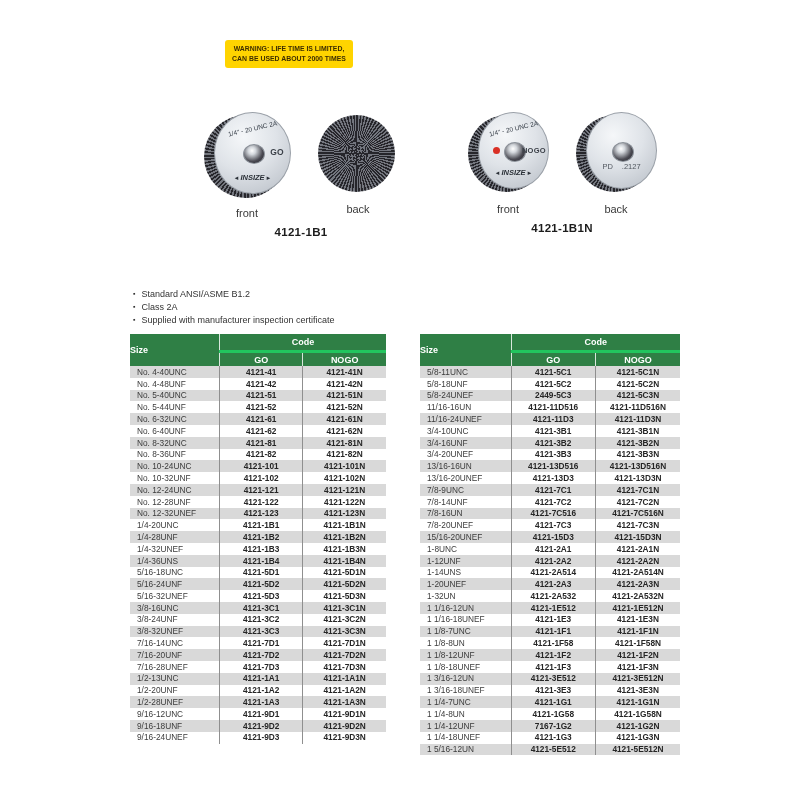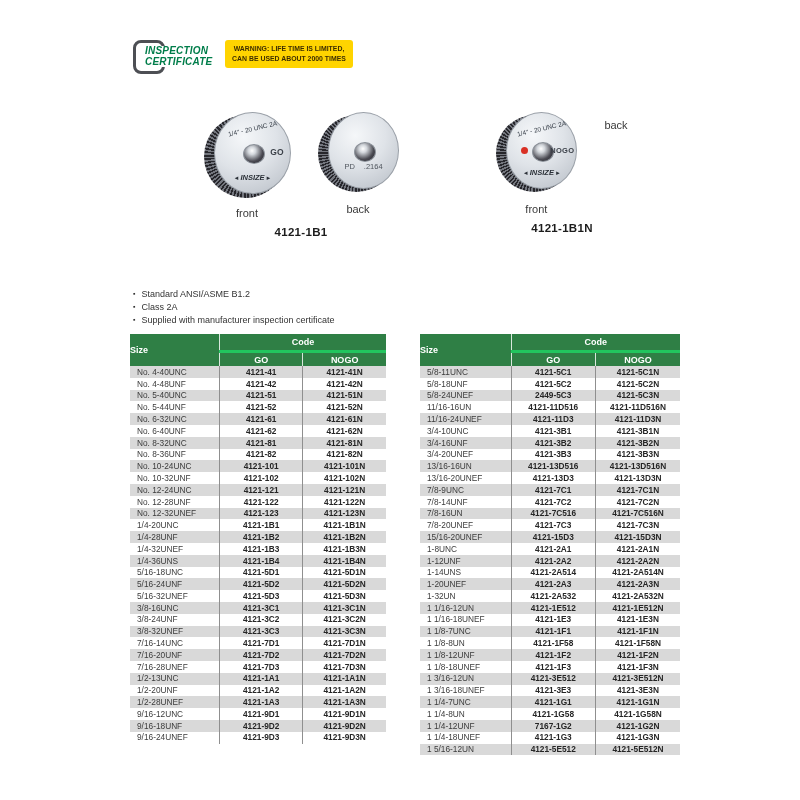--- a/index.html
+++ b/index.html
@@ -107,27 +107,20 @@
   tbody td.code { text-align:center; font-weight:bold; color:#262626; }
   tbody td + td { border-left:1px solid #8f8f8f; }
   tbody tr:nth-child(odd)  { background:#d9d9d9; }
   tbody tr:nth-child(even) { background:#ffffff; }
 </style>
 </head>
 <body>
 
 <div class="page">
 
-  <div class="logo">
-    <div class="logo-rect"></div>
-    <div class="logo-text">
-      <div>INSPECTION</div>
-      <div>CERTIFICATE</div>
-    </div>
-  </div>
 
   <div class="warning">
     <span>WARNING: LIFE TIME IS LIMITED,</span>
     <span>CAN BE USED ABOUT 2000 TIMES</span>
   </div>
 
 
   <div class="product product-0">
     <div class="rings">
       <div class="ring-fig">
@@ -138,26 +131,20 @@
             <div class="hole"></div>
             <div class="mark">GO</div>
             <div class="brand">INSIZE</div>
           </div>
         </div>
         <div class="ring-label">front</div>
       </div>
       <div class="ring-fig">
         <div class="ring sm">
           <div class="knurl"></div>
-          <div class="face">
-            <div class="hole"></div>
-            <div class="pd">
-              <span>PD</span><span class="pd-val">.2164</span>
-            </div>
-          </div>
         </div>
         <div class="ring-label">back</div>
       </div>
     </div>
     <div class="product-code">4121-1B1</div>
   </div>
 
   <div class="product product-1">
     <div class="rings">
       <div class="ring-fig">
@@ -167,20 +154,29 @@
             <div class="spec">1/4" - 20 UNC 2A</div>
             <div class="red-dot"></div>
             <div class="hole"></div>
             <div class="mark nogo">NOGO</div>
             <div class="brand">INSIZE</div>
           </div>
         </div>
         <div class="ring-label">front</div>
       </div>
       <div class="ring-fig">
+        <div class="ring sm">
+          <div class="knurl"></div>
+          <div class="face">
+            <div class="hole"></div>
+            <div class="pd">
+              <span>PD</span><span class="pd-val">.2127</span>
+            </div>
+          </div>
+        </div>
         <div class="ring-label">back</div>
       </div>
     </div>
     <div class="product-code">4121-1B1N</div>
   </div>
 
   <ul class="features">
     <li><span class="bullet">▪</span><span>Standard ANSI/ASME B1.2</span></li>
     <li><span class="bullet">▪</span><span>Class 2A</span></li>
     <li><span class="bullet">▪</span><span>Supplied with manufacturer inspection certificate</span></li>

